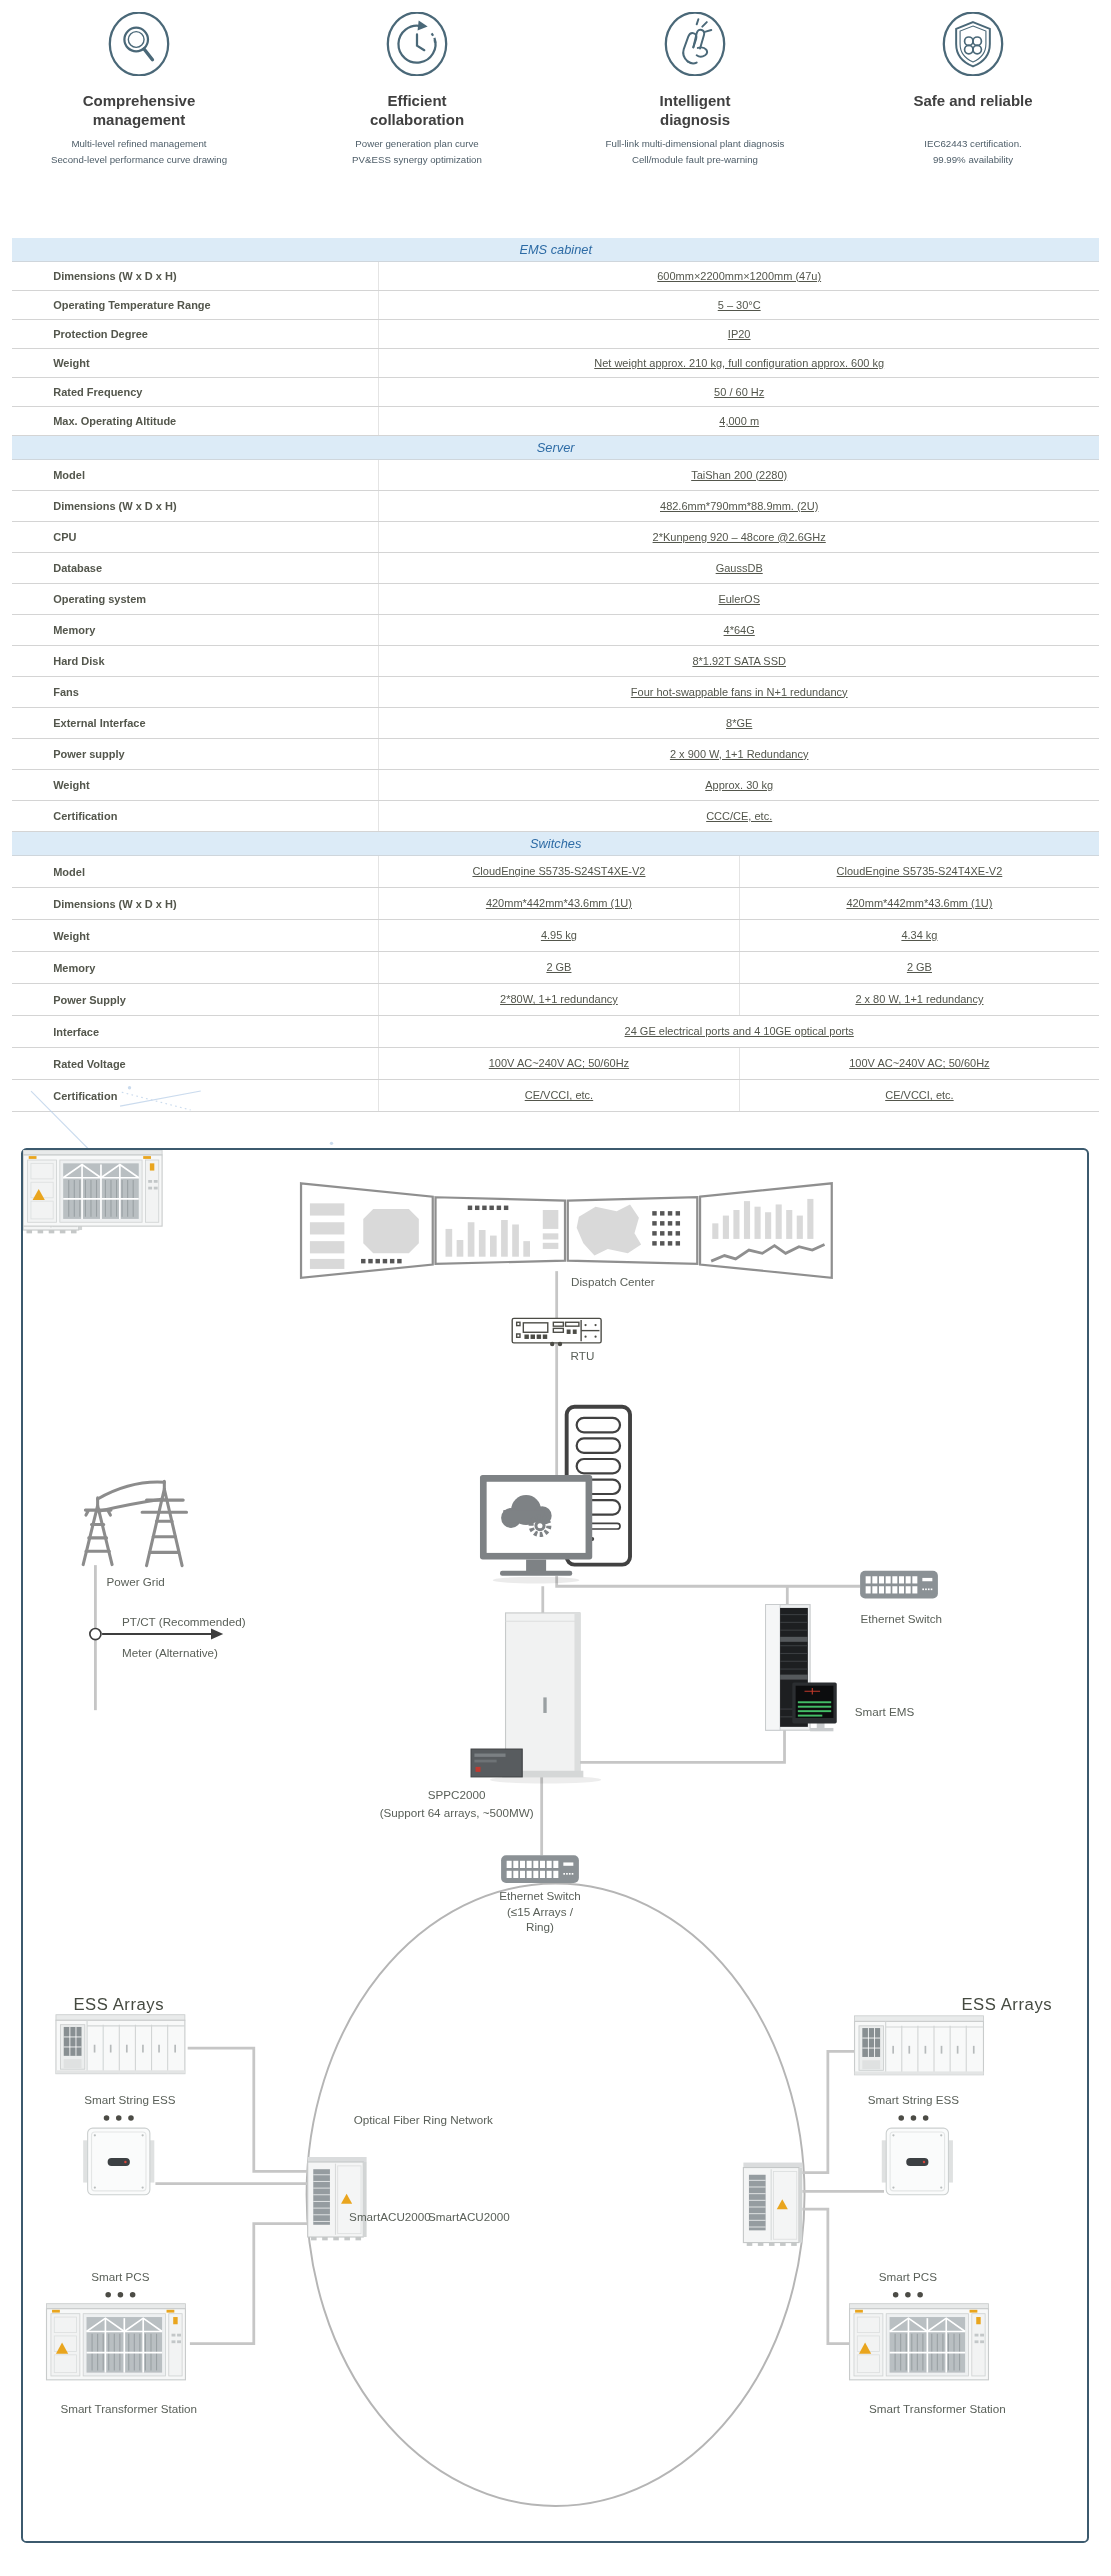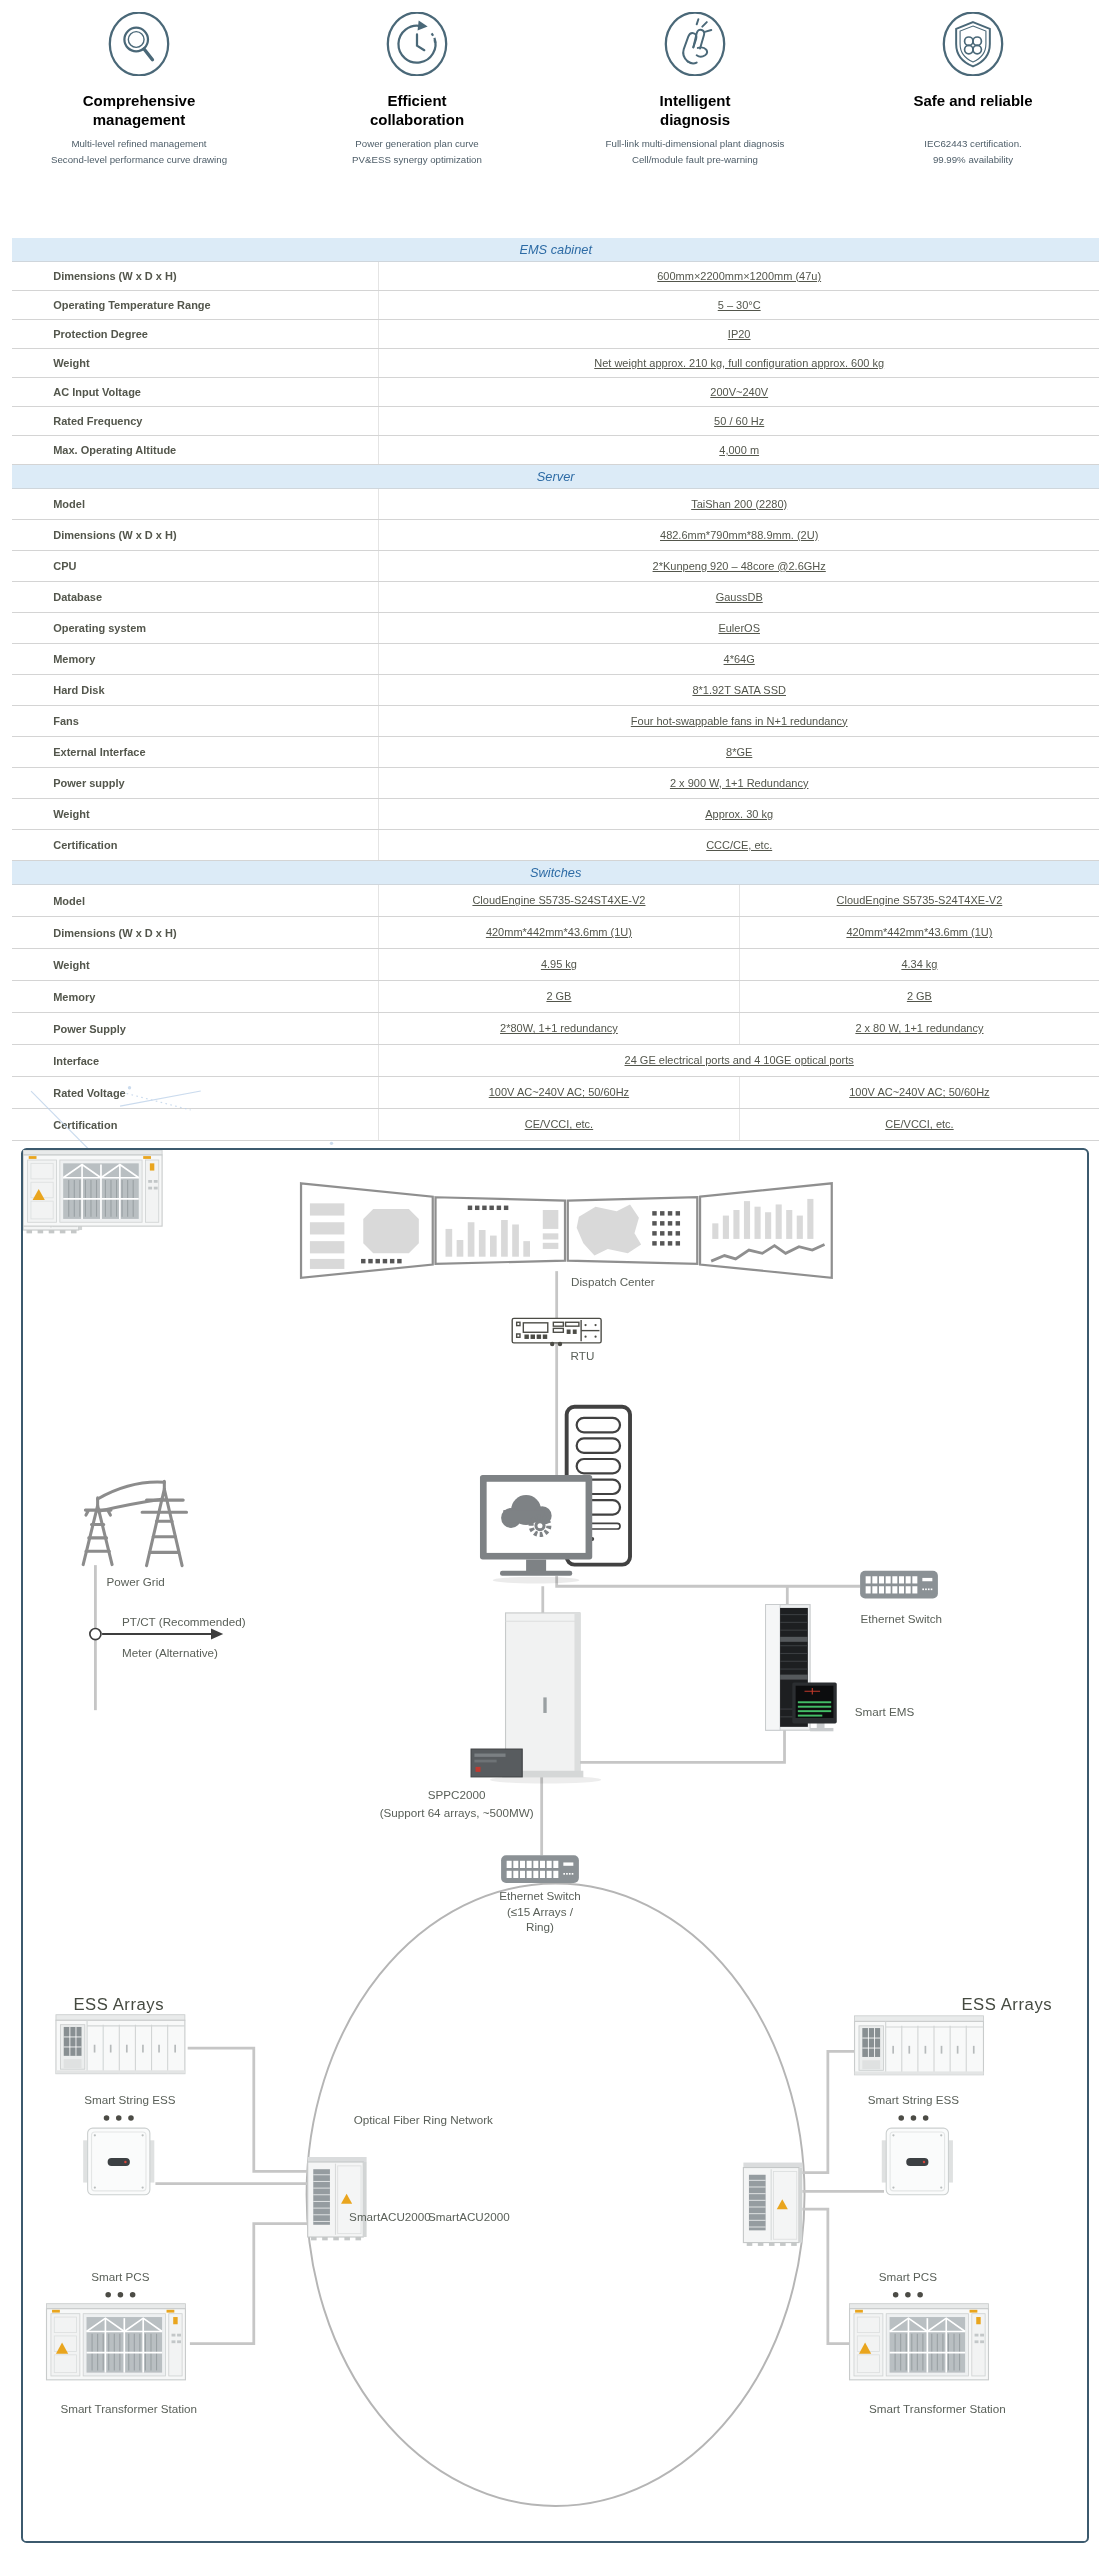--- a/index.html
+++ b/index.html
@@ -2,21 +2,21 @@
 <html style="font-size:9px"><head>
 <meta charset="utf-8">
 <style>
   html,body{margin:0;padding:0;background:#fff;font-family:"Liberation Sans",sans-serif;}
   #page{position:relative;width:1112px;height:2576px;background:#fff;overflow:hidden;}
 
   
   #features{position:absolute;top:12.2px;left:0;width:1112px;display:flex;}
   .feature{width:278px;display:flex;flex-direction:column;align-items:center;text-align:center;}
   .feature .f-icon{width:64px;height:64px;}
-  .feature .f-title{margin-top:14.5px;font-size:15px;font-weight:bold;color:#000000;line-height:1.3;min-height:40px;}
+  .feature .f-title{margin-top:14.5px;font-size:15px;font-weight:bold;color:#404040;line-height:1.3;min-height:40px;}
   .feature .f-sub{margin-top:5.6px;font-size:9.7px;color:#4d5d68;line-height:1.65;}
 
   
   #tables{position:absolute;top:238px;left:12.2px;width:1087px;}
   .spec-header{height:23px;display:flex;align-items:center;justify-content:center;
     background:#dcebf7;font-size:12.8px;font-weight:500;color:#2d6ba5;border-bottom:0.6px solid #cfd6dc;font-style:italic;}
   .spec-row{display:flex;align-items:stretch;border-bottom:0.6px solid #d4d4d4;}
   .cell-label{width:367px;flex:0 0 367px;display:flex;align-items:center;padding-left:41px;box-sizing:border-box;
     font-size:11px;color:#53564c;border-right:0.6px solid #e4e4e4;font-weight:bold;}
   .cell-value{flex:1;display:flex;align-items:center;justify-content:center;text-align:center;
@@ -132,24 +132,20 @@
           <div class="cell-label">Operating Temperature Range</div>
           <div class="cell-value">5 – 30°C</div>
         </div>
         <div class="spec-row">
           <div class="cell-label">Protection Degree</div>
           <div class="cell-value">IP20</div>
         </div>
         <div class="spec-row">
           <div class="cell-label">Weight</div>
           <div class="cell-value">Net weight approx. 210 kg, full configuration approx. 600 kg</div>
-        </div>
-        <div class="spec-row">
-          <div class="cell-label">AC Input Voltage</div>
-          <div class="cell-value">200V~240V</div>
         </div>
         <div class="spec-row">
           <div class="cell-label">Rated Frequency</div>
           <div class="cell-value">50 / 60 Hz</div>
         </div>
         <div class="spec-row">
           <div class="cell-label">Max. Operating Altitude</div>
           <div class="cell-value">4,000 m</div>
         </div>
       </div>

